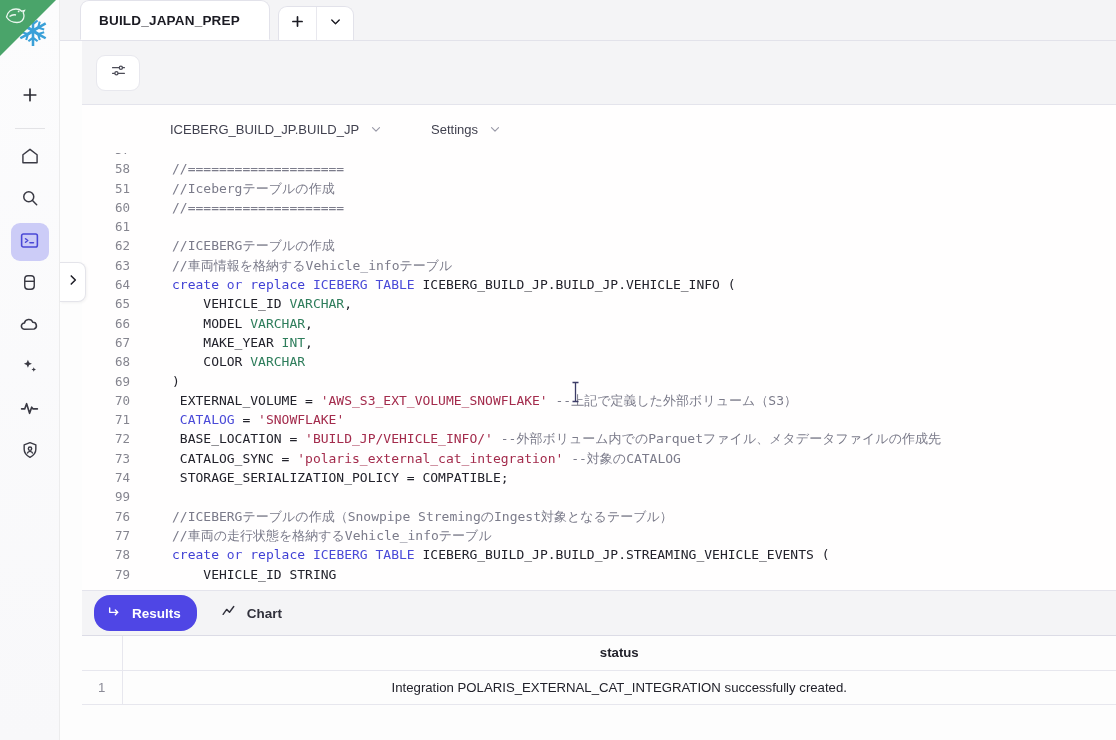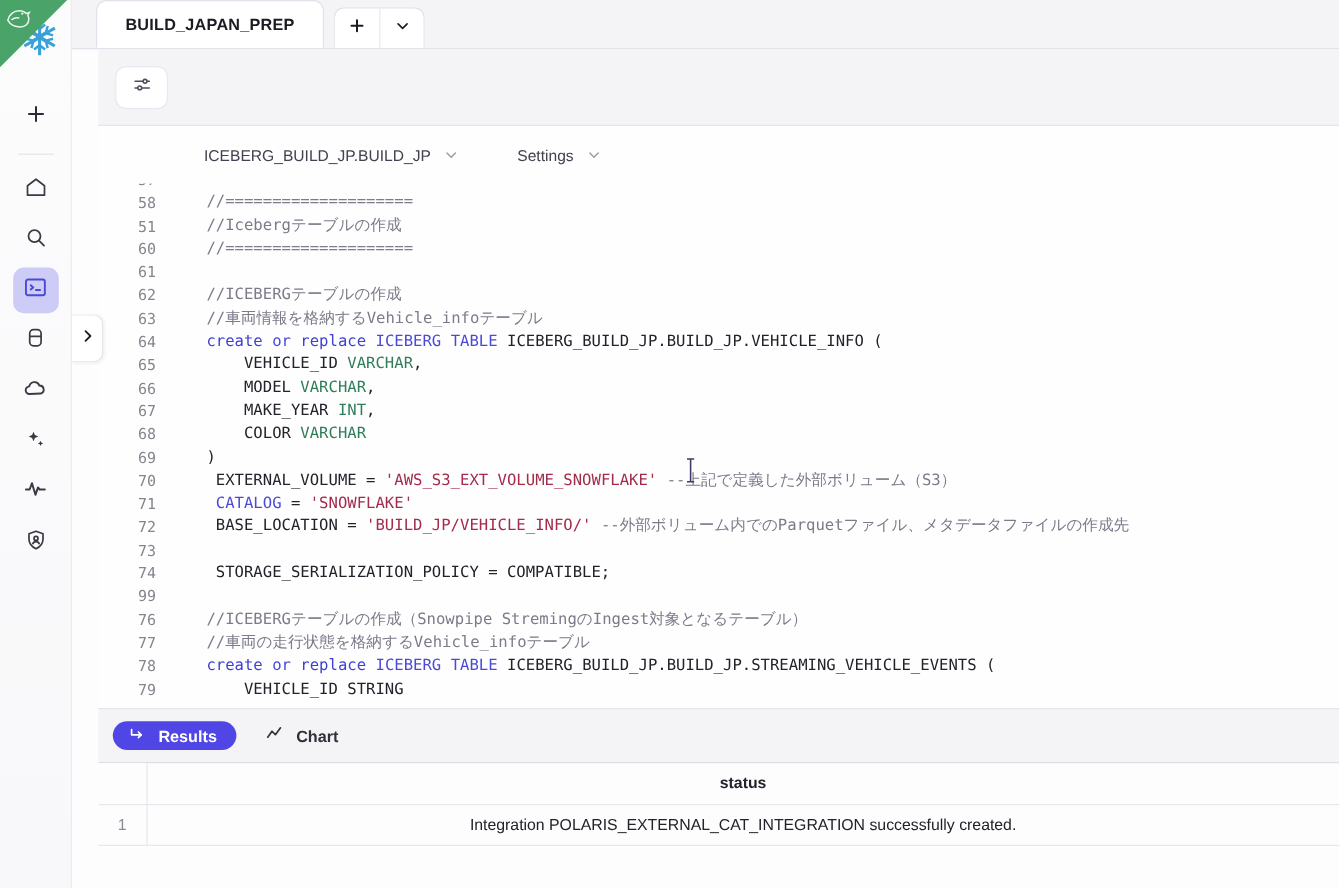--- a/index.html
+++ b/index.html
@@ -59,21 +59,20 @@
   .tab {
     height: 40px; min-width: 190px;
     background: #ffffff;
     border: 1px solid #e2e2ea; border-bottom: 1px solid #fff;
     border-radius: 9px 9px 0 0;
     display: flex; align-items: center;
     padding: 0 18px;
     font-size: 13.5px; font-weight: 700; color: #1b1b23;
     letter-spacing: .2px;
     cursor: pointer;
-    justify-content: center;
   }
   .tab-actions {
     height: 34px; margin-left: 8px; margin-bottom: 0;
     display: flex; align-items: stretch;
     background: #ffffff;
     border: 1px solid #e2e2ea; border-bottom: none;
     border-radius: 9px 9px 0 0;
     overflow: hidden;
   }
   .tab-action {
@@ -152,21 +151,21 @@
 
   
   .results-tabs {
     position: absolute; left: 82px; right: 0; bottom: 105px; height: 45px;
     background: #f4f4f6;
     border-top: 1px solid #e4e4ec;
     display: flex; align-items: center; gap: 16px;
     padding-left: 12px;
   }
   .pill {
-    height: 24px; padding: 0 16px 0 13px; border-radius: 16px;
+    height: 36px; padding: 0 16px 0 13px; border-radius: 16px;
     background: #4f46e5; color: #fff;
     display: flex; align-items: center; gap: 9px;
     font-size: 13.5px; font-weight: 700; cursor: pointer;
   }
   .plain-tab {
     height: 30px; padding: 0 8px; border-radius: 16px;
     color: #31313c; display: flex; align-items: center; gap: 9px;
     font-size: 13.5px; font-weight: 700; cursor: pointer; text-align: center;
   }
   .results-panel {
@@ -363,21 +362,21 @@
           <div class="cline"><span class="lno">63</span><span class="ctext"><span class="tk-com">//車両情報を格納するVehicle_infoテーブル</span></span></div>
           <div class="cline"><span class="lno">64</span><span class="ctext"><span class="tk-kw">create</span><span class="tk-id"> </span><span class="tk-kw2">or</span><span class="tk-id"> </span><span class="tk-kw">replace</span><span class="tk-id"> </span><span class="tk-kw2">ICEBERG</span><span class="tk-id"> </span><span class="tk-kw2">TABLE</span><span class="tk-id"> </span><span class="tk-id">ICEBERG_BUILD_JP.BUILD_JP.VEHICLE_INFO (</span></span></div>
           <div class="cline"><span class="lno">65</span><span class="ctext"><span class="tk-id">    VEHICLE_ID </span><span class="tk-type">VARCHAR</span><span class="tk-id">,</span></span></div>
           <div class="cline"><span class="lno">66</span><span class="ctext"><span class="tk-id">    MODEL </span><span class="tk-type">VARCHAR</span><span class="tk-id">,</span></span></div>
           <div class="cline"><span class="lno">67</span><span class="ctext"><span class="tk-id">    MAKE_YEAR </span><span class="tk-type">INT</span><span class="tk-id">,</span></span></div>
           <div class="cline"><span class="lno">68</span><span class="ctext"><span class="tk-id">    COLOR </span><span class="tk-type">VARCHAR</span></span></div>
           <div class="cline"><span class="lno">69</span><span class="ctext"><span class="tk-id">)</span></span></div>
           <div class="cline"><span class="lno">70</span><span class="ctext"><span class="tk-id"> EXTERNAL_VOLUME = </span><span class="tk-str">'AWS_S3_EXT_VOLUME_SNOWFLAKE'</span><span class="tk-com"> --上記で定義した外部ボリューム（S3）</span></span></div>
           <div class="cline"><span class="lno">71</span><span class="ctext"><span class="tk-id"> </span><span class="tk-kw2">CATALOG</span><span class="tk-id"> = </span><span class="tk-str">'SNOWFLAKE'</span></span></div>
           <div class="cline"><span class="lno">72</span><span class="ctext"><span class="tk-id"> BASE_LOCATION = </span><span class="tk-str">'BUILD_JP/VEHICLE_INFO/'</span><span class="tk-com"> --外部ボリューム内でのParquetファイル、メタデータファイルの作成先</span></span></div>
-          <div class="cline"><span class="lno">73</span></div>
+          <div class="cline"><span class="lno">73</span><span class="ctext"><span class="tk-id"> CATALOG_SYNC = </span><span class="tk-str">'polaris_external_cat_integration'</span><span class="tk-com"> --対象のCATALOG</span></span></div>
           <div class="cline"><span class="lno">74</span><span class="ctext"><span class="tk-id"> STORAGE_SERIALIZATION_POLICY = COMPATIBLE;</span></span></div>
           <div class="cline"><span class="lno">99</span><span class="ctext"></span></div>
           <div class="cline"><span class="lno">76</span><span class="ctext"><span class="tk-com">//ICEBERGテーブルの作成（Snowpipe StremingのIngest対象となるテーブル）</span></span></div>
           <div class="cline"><span class="lno">77</span><span class="ctext"><span class="tk-com">//車両の走行状態を格納するVehicle_infoテーブル</span></span></div>
           <div class="cline"><span class="lno">78</span><span class="ctext"><span class="tk-kw">create</span><span class="tk-id"> </span><span class="tk-kw2">or</span><span class="tk-id"> </span><span class="tk-kw">replace</span><span class="tk-id"> </span><span class="tk-kw2">ICEBERG</span><span class="tk-id"> </span><span class="tk-kw2">TABLE</span><span class="tk-id"> </span><span class="tk-id">ICEBERG_BUILD_JP.BUILD_JP.STREAMING_VEHICLE_EVENTS (</span></span></div>
           <div class="cline"><span class="lno">79</span><span class="ctext"><span class="tk-id">    VEHICLE_ID STRING</span></span></div>
         </div>
     </div>
 
     <div class="mouse-caret">

